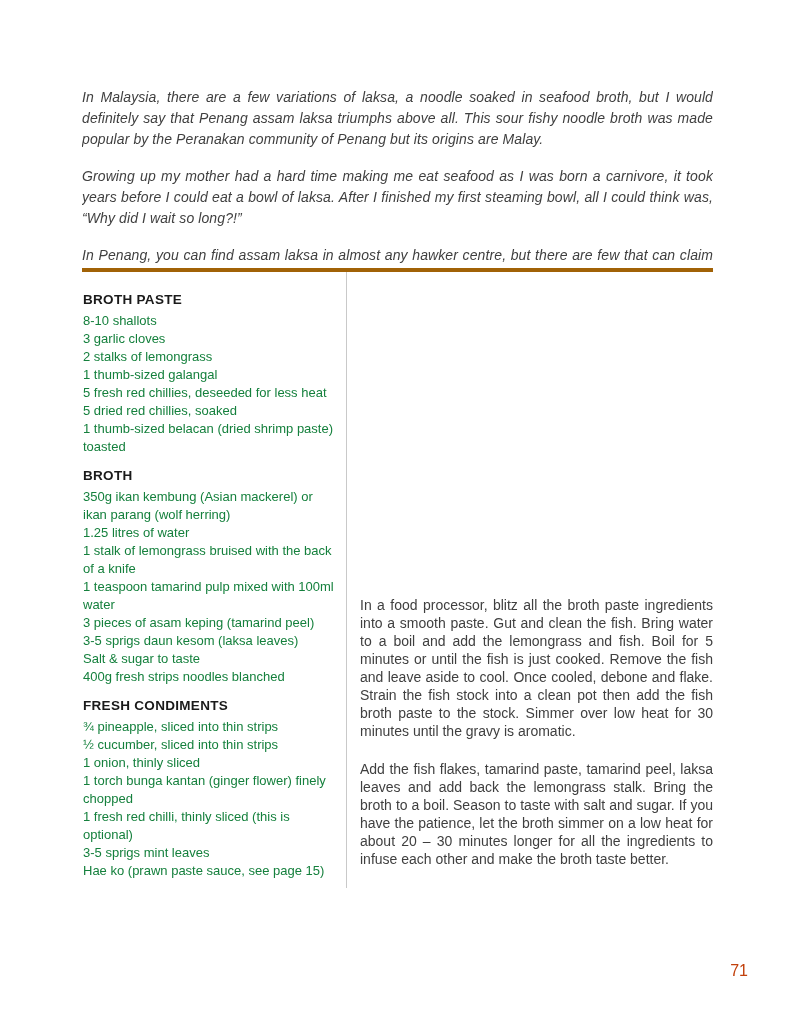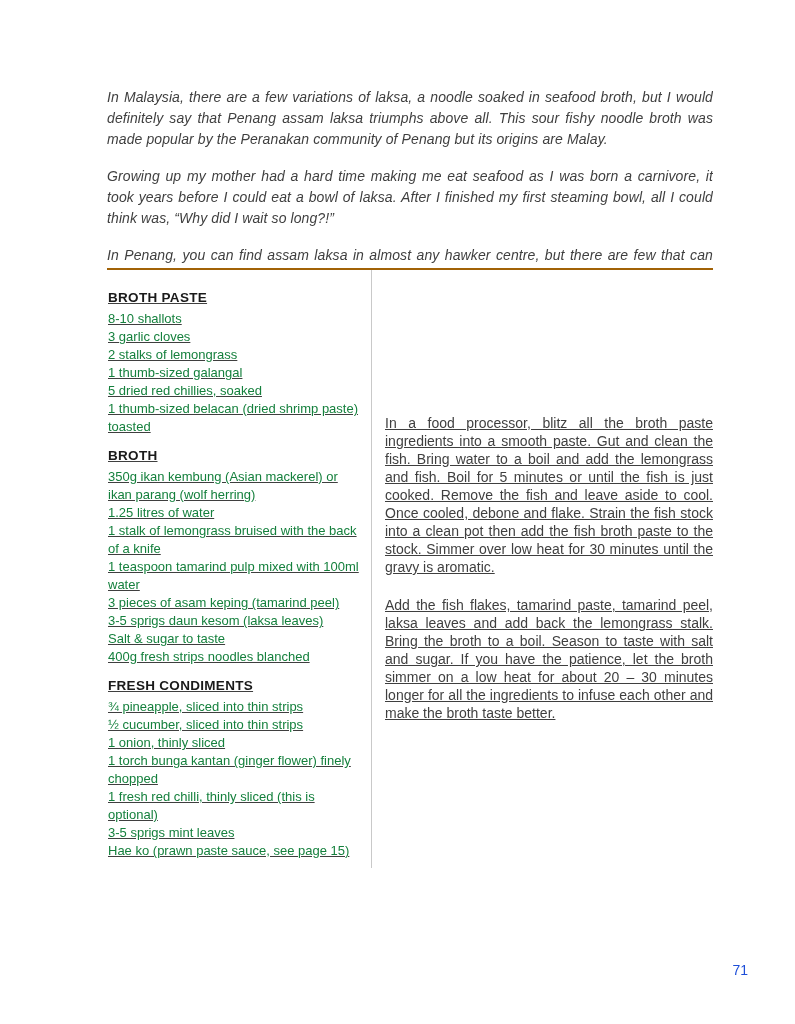--- a/index.html
+++ b/index.html
@@ -10,44 +10,43 @@
     position: relative;
     font-family: "Liberation Sans", "DejaVu Sans", sans-serif;
     color: #3f3f3f;
     overflow: hidden;
   }
   .page {
     position: relative;
     width: 795px;
     height: 1024px;
     background: #ffffff;
-    padding-left: 107px;
+    padding-left: 82px;
     padding-right: 82px;
   }
   
   .intro {
     padding-top: 87px;
     height: 268px;
     overflow: hidden;
   }
   .intro p {
     font-style: italic;
     font-size: 14px;
     line-height: 21px;
     letter-spacing: 0.1px;
     text-align: justify;
     color: #3f3f3f;
     margin-bottom: 16px;
   }
   
   .columns {
     display: flex;
-    border-top: 2px solid #a16207;
-    align-items: center;
-    text-decoration: underline;
+    border-top: 4px solid #a16207;
+    align-items: flex-end;
   }
   .col-left {
     width: 265px;
     flex: 0 0 265px;
     border-right: 1px solid #c9c9c9;
     padding: 19px 8px 8px 1px;
   }
   .col-right {
     flex: 1;
     padding: 18px 0 0 13px;
@@ -72,22 +71,22 @@
     line-height: 18px;
     text-align: justify;
     color: #3f3f3f;
     margin-bottom: 20px;
   }
   
   .page-number {
     position: absolute;
     top: 962px;
     right: 47px;
-    font-size: 14px;
-    color: #1d4ed8;
+    font-size: 16px;
+    color: #c2410c;
   }
 </style>
 </head>
 <body>
 
 <div class="page">
 
   <div class="intro">
     <p>In Malaysia, there are a few variations of laksa, a noodle soaked in seafood broth, but I would definitely say that Penang assam laksa triumphs above all. This sour fishy noodle broth was made popular by the Peranakan community of Penang but its origins are Malay.</p>
     <p>Growing up my mother had a hard time making me eat seafood as I was born a carnivore, it took years before I could eat a bowl of laksa. After I finished my first steaming bowl, all I could think was, “Why did I wait so long?!”</p>
@@ -97,20 +96,21 @@
   <div class="columns">
 
     <div class="col-left">
 
       <div class="section">
         <div class="section-title">BROTH PASTE</div>
         <div class="ingredient">8-10 shallots</div>
         <div class="ingredient">3 garlic cloves</div>
         <div class="ingredient">2 stalks of lemongrass</div>
         <div class="ingredient">1 thumb-sized galangal</div>
+        <div class="ingredient">5 fresh red chillies, deseeded for less heat</div>
         <div class="ingredient">5 dried red chillies, soaked</div>
         <div class="ingredient">1 thumb-sized belacan (dried shrimp paste) toasted</div>
       </div>
 
       <div class="section">
         <div class="section-title">BROTH</div>
         <div class="ingredient">350g ikan kembung (Asian mackerel) or ikan parang (wolf herring)</div>
         <div class="ingredient">1.25 litres of water</div>
         <div class="ingredient">1 stalk of lemongrass bruised with the back of a knife</div>
         <div class="ingredient">1 teaspoon tamarind pulp mixed with 100ml water</div>

